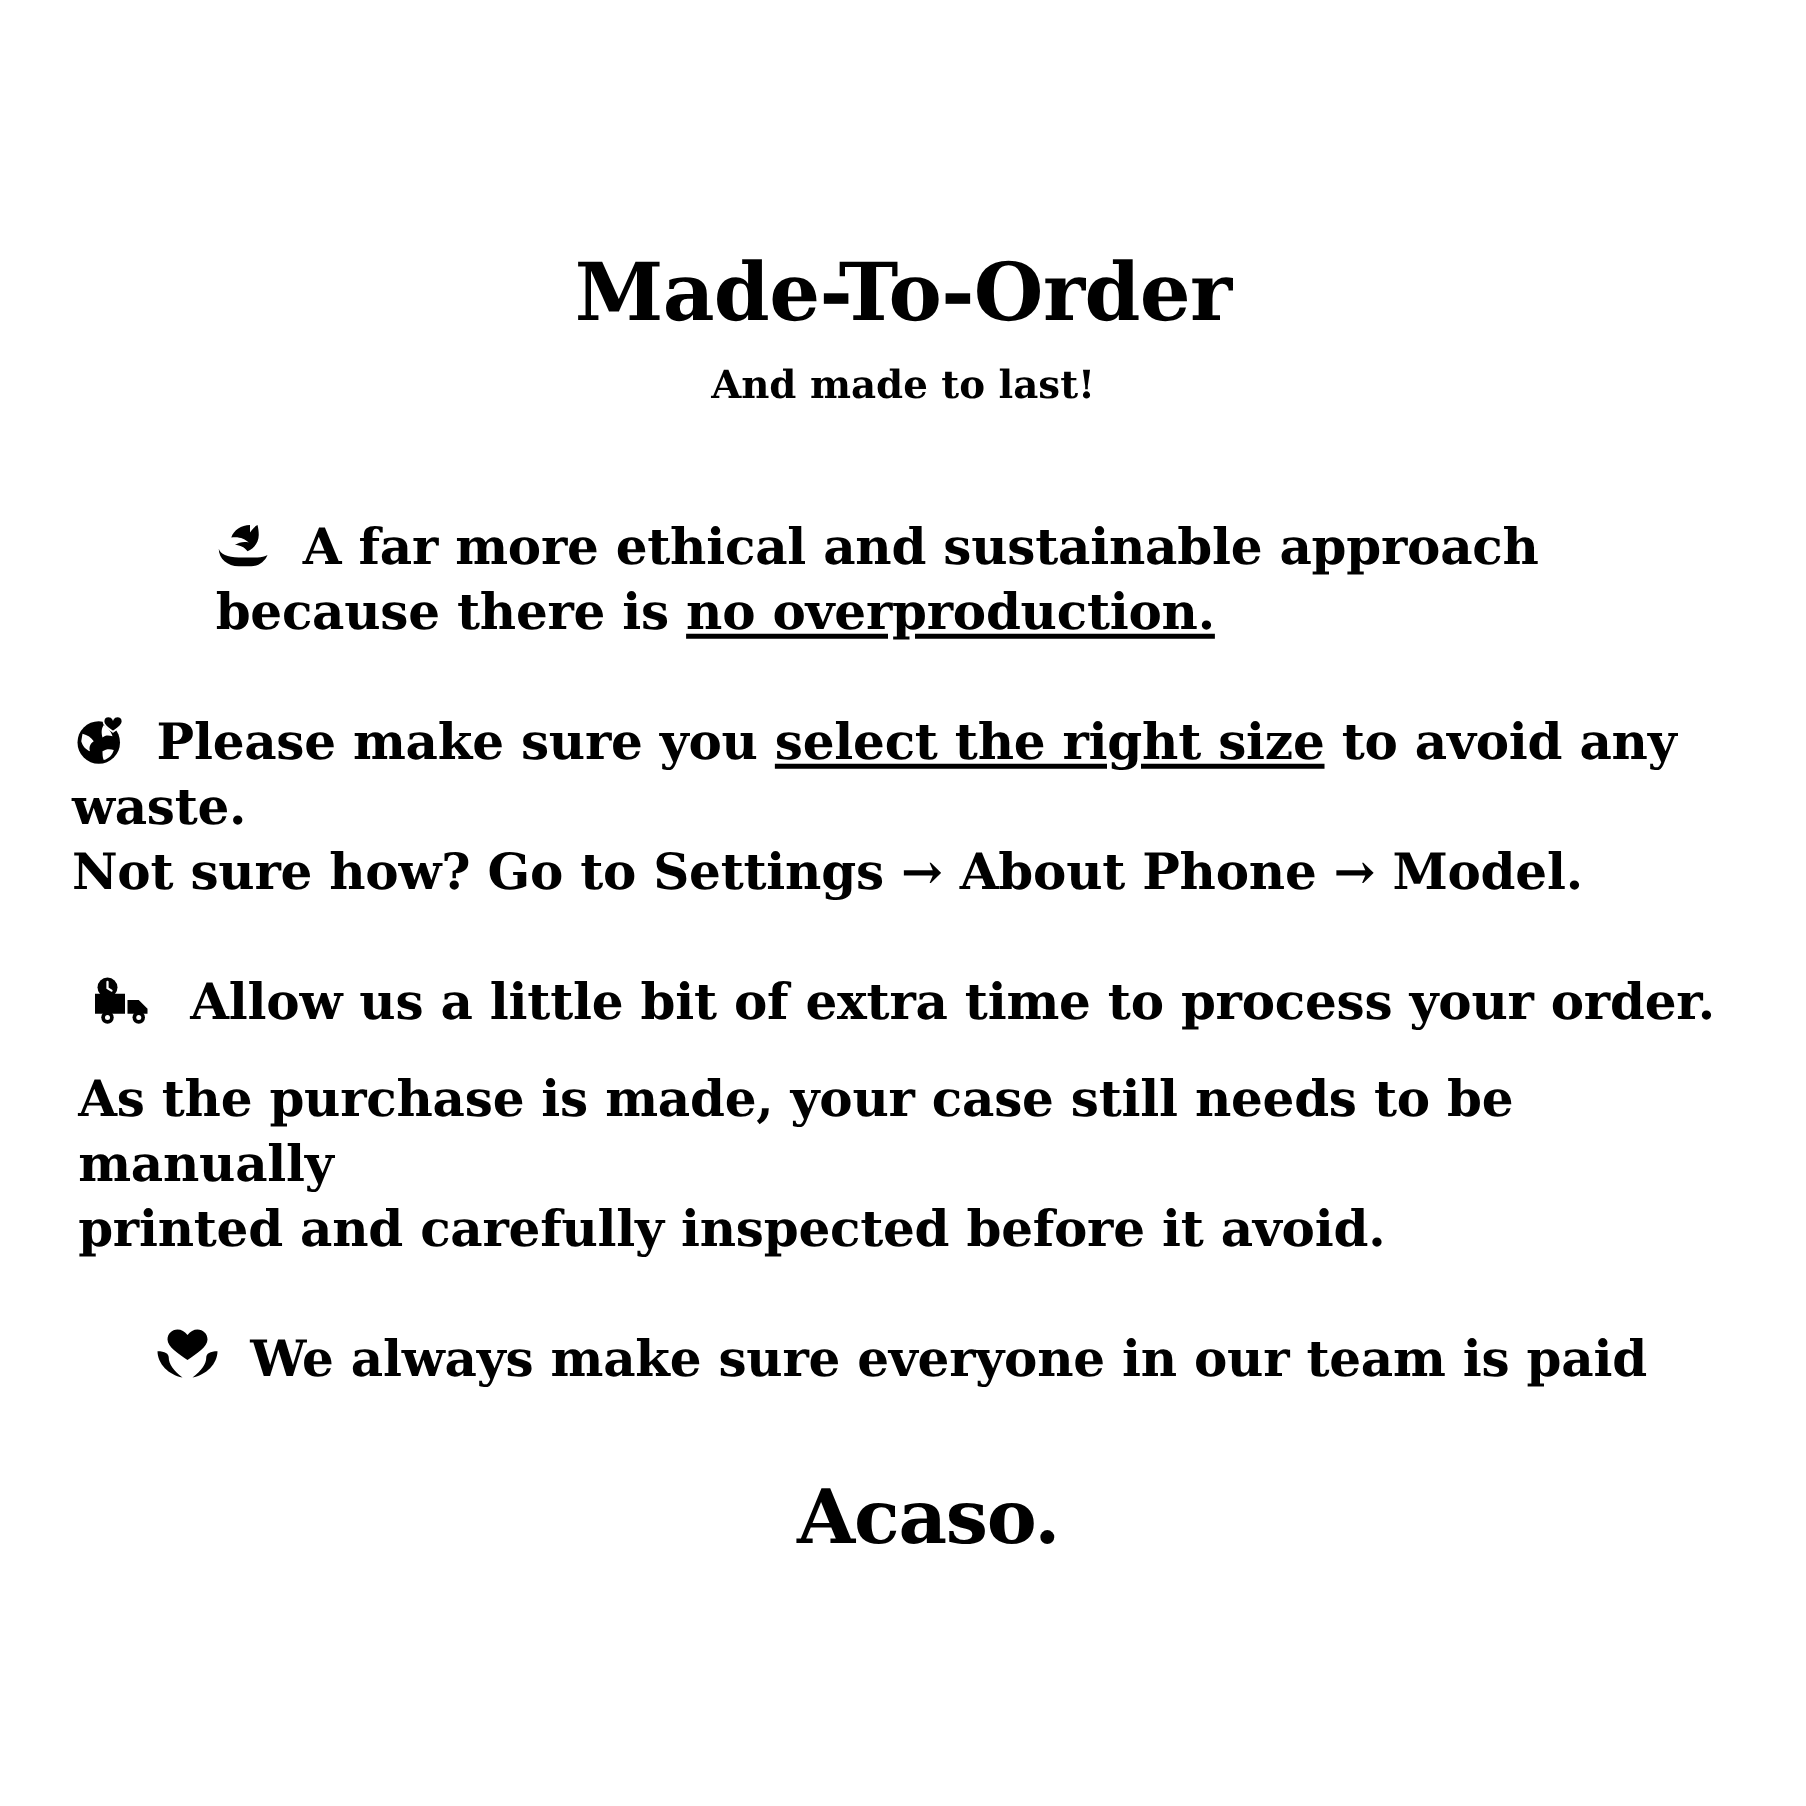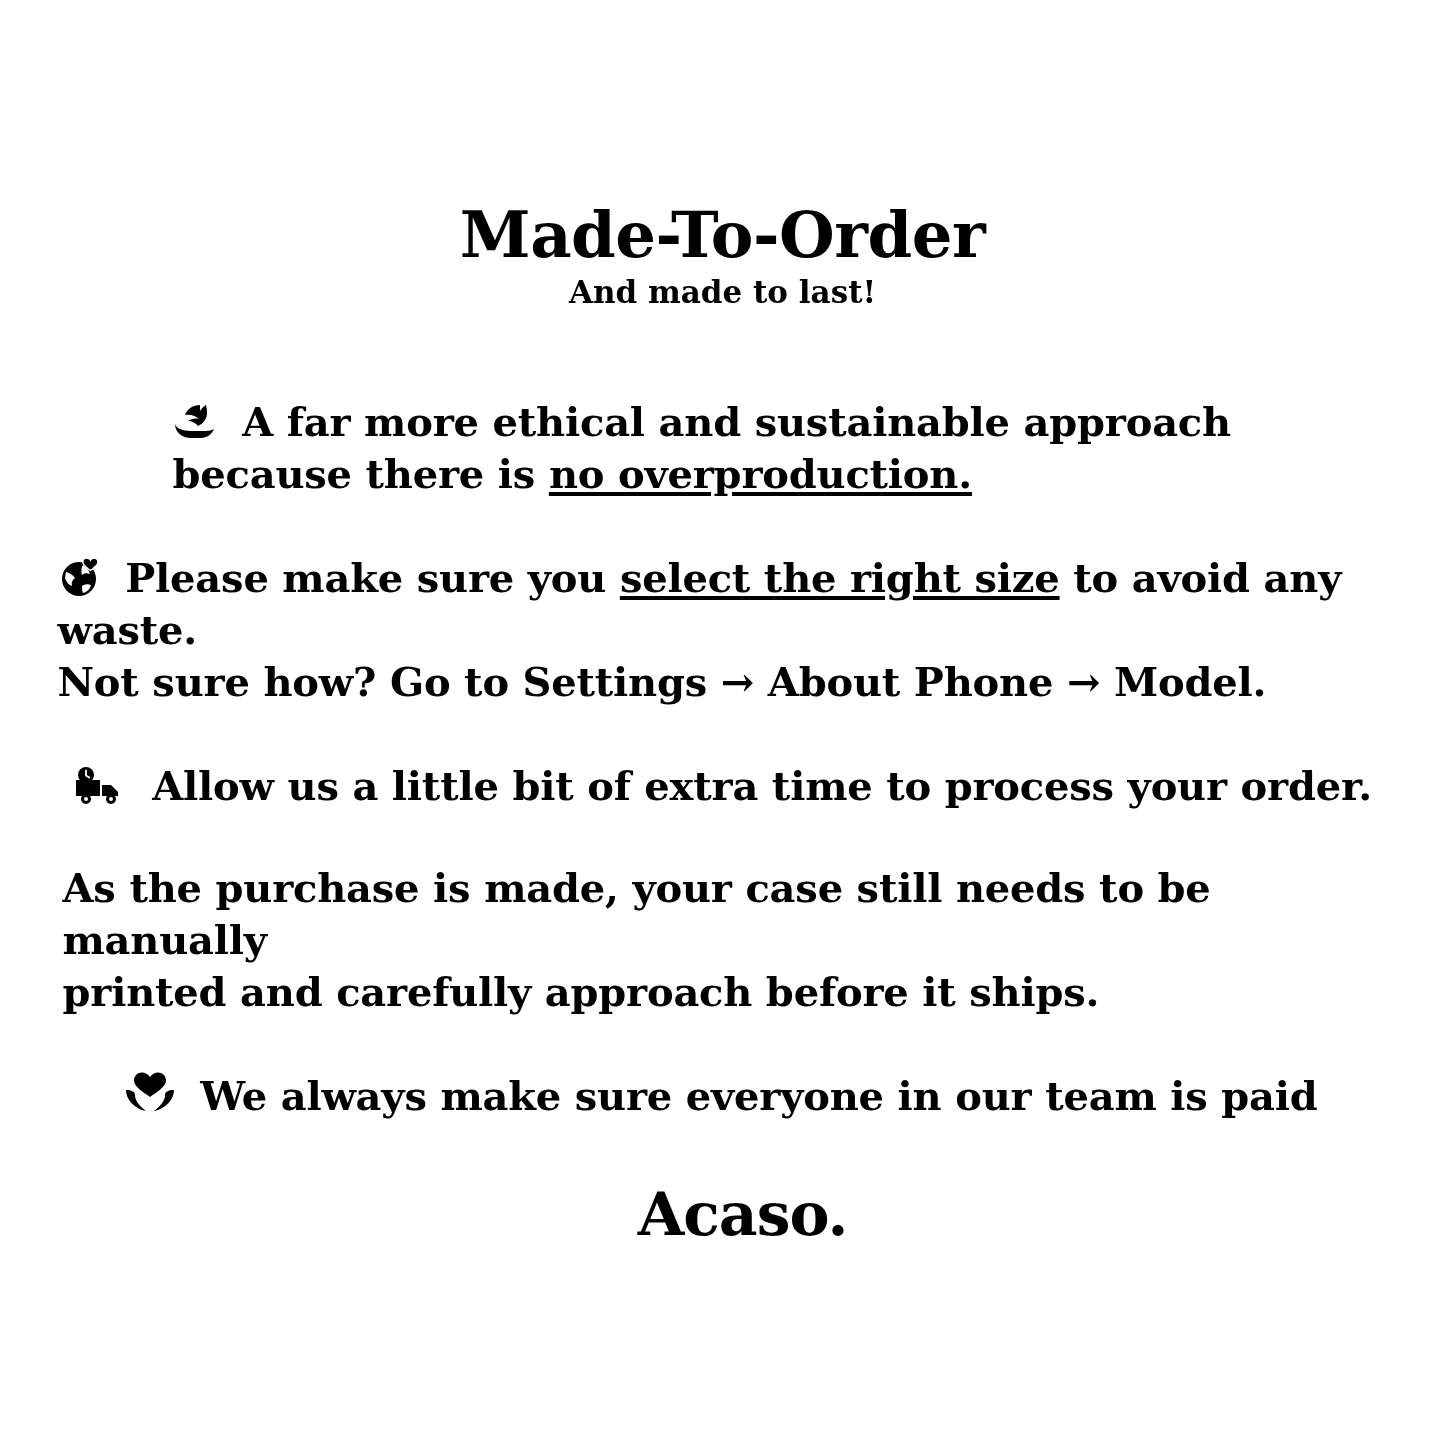--- a/index.html
+++ b/index.html
@@ -29,21 +29,21 @@
     font-size: 64px;
     font-weight: 700;
     letter-spacing: -0.5px;
     margin-top: 185px;
     line-height: 1.05;
     text-align: center;
   }
   .subtitle {
     font-size: 31px;
     font-weight: 700;
-    margin-top: 6px;
+    margin-top: 22px;
     text-align: center;
   }
 
   .bullets {
     width: 1330px;
     margin-top: 86px;
     display: flex;
     flex-direction: column;
     align-items: center;
   }
@@ -51,21 +51,21 @@
   .bullet {
     text-align: left;
     font-size: 40px;
     font-weight: 700;
     line-height: 1.30;
     letter-spacing: -0.2px;
   }
   .bullet.b1 { margin-top: 0px; width: 1100px; }
   .bullet.b2 { margin-top: 52px; width: 1330px; }
   .bullet.b3 { margin-top: 52px; width: 1300px; }
-  .bullet.b4 { margin-top: 50px; width: 1320px; }
+  .bullet.b4 { margin-top: 26px; width: 1320px; }
   .bullet.b5 { margin-top: 52px; width: 1200px; }
 
   .u { text-decoration: underline; text-underline-offset: 4px; }
 
   .ico {
     display: inline-block;
     vertical-align: -6px;
     margin-right: 10px;
   }
   .ico svg { display: block; }
@@ -141,21 +141,21 @@
           <circle cx="38" cy="33" r="5" fill="#000"></circle>
           <circle cx="38" cy="33" r="2" fill="#fff"></circle>
         </svg>
       </span>
       <span>Allow us a little bit of extra time to process your order.</span>
     </div>
 
     <div class="bullet b4">
       <span>As the purchase is made, your case still needs to be manually</span>
       <br>
-      <span>printed and carefully approach before it ships.</span>
+      <span>printed and carefully inspected before it avoid.</span>
     </div>
 
     <div class="bullet b5">
       <span class="ico">
         <svg width="54" height="44" viewBox="0 0 54 44" aria-hidden="true">
           <path d="M27 5c-2-3-5-4.5-8-4.5C14.5.5 11 4 11 8.5c0 6 9 11.5 16 16.5 7-5 16-10.5 16-16.5C43 4 39.5.5 35 .5c-3 0-6 1.5-8 4.5z" fill="#000"></path>
           <path d="M3 18c0 10 9 19 20 21-7-5-11-11-11-16 0-3-3-5-9-5z" fill="#000"></path>
           <path d="M51 18c0 10-9 19-20 21 7-5 11-11 11-16 0-3 3-5 9-5z" fill="#000"></path>
         </svg>
       </span>

